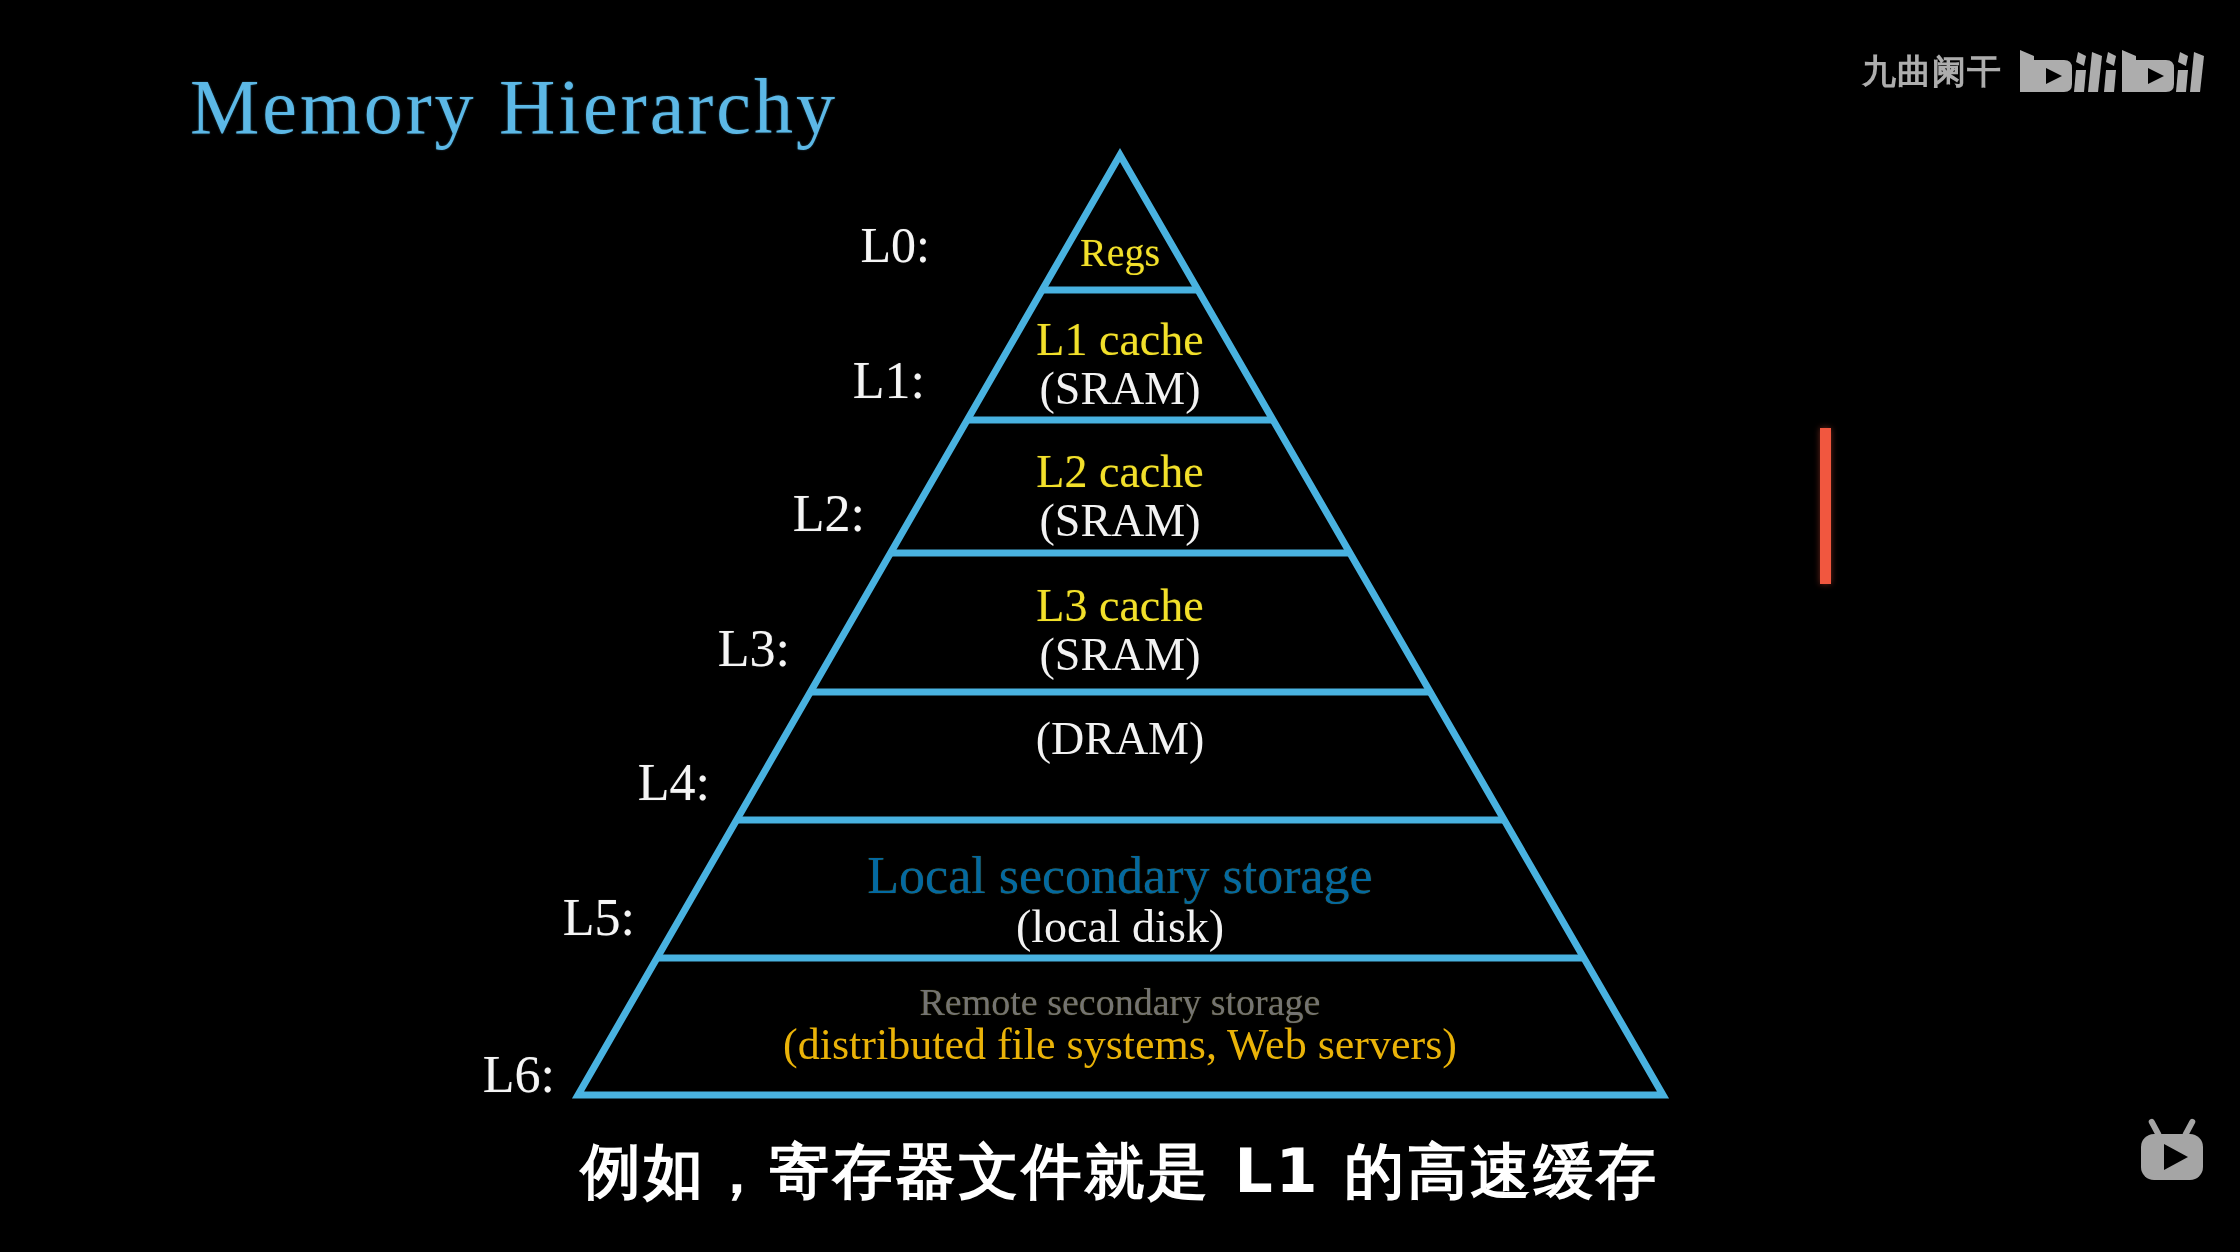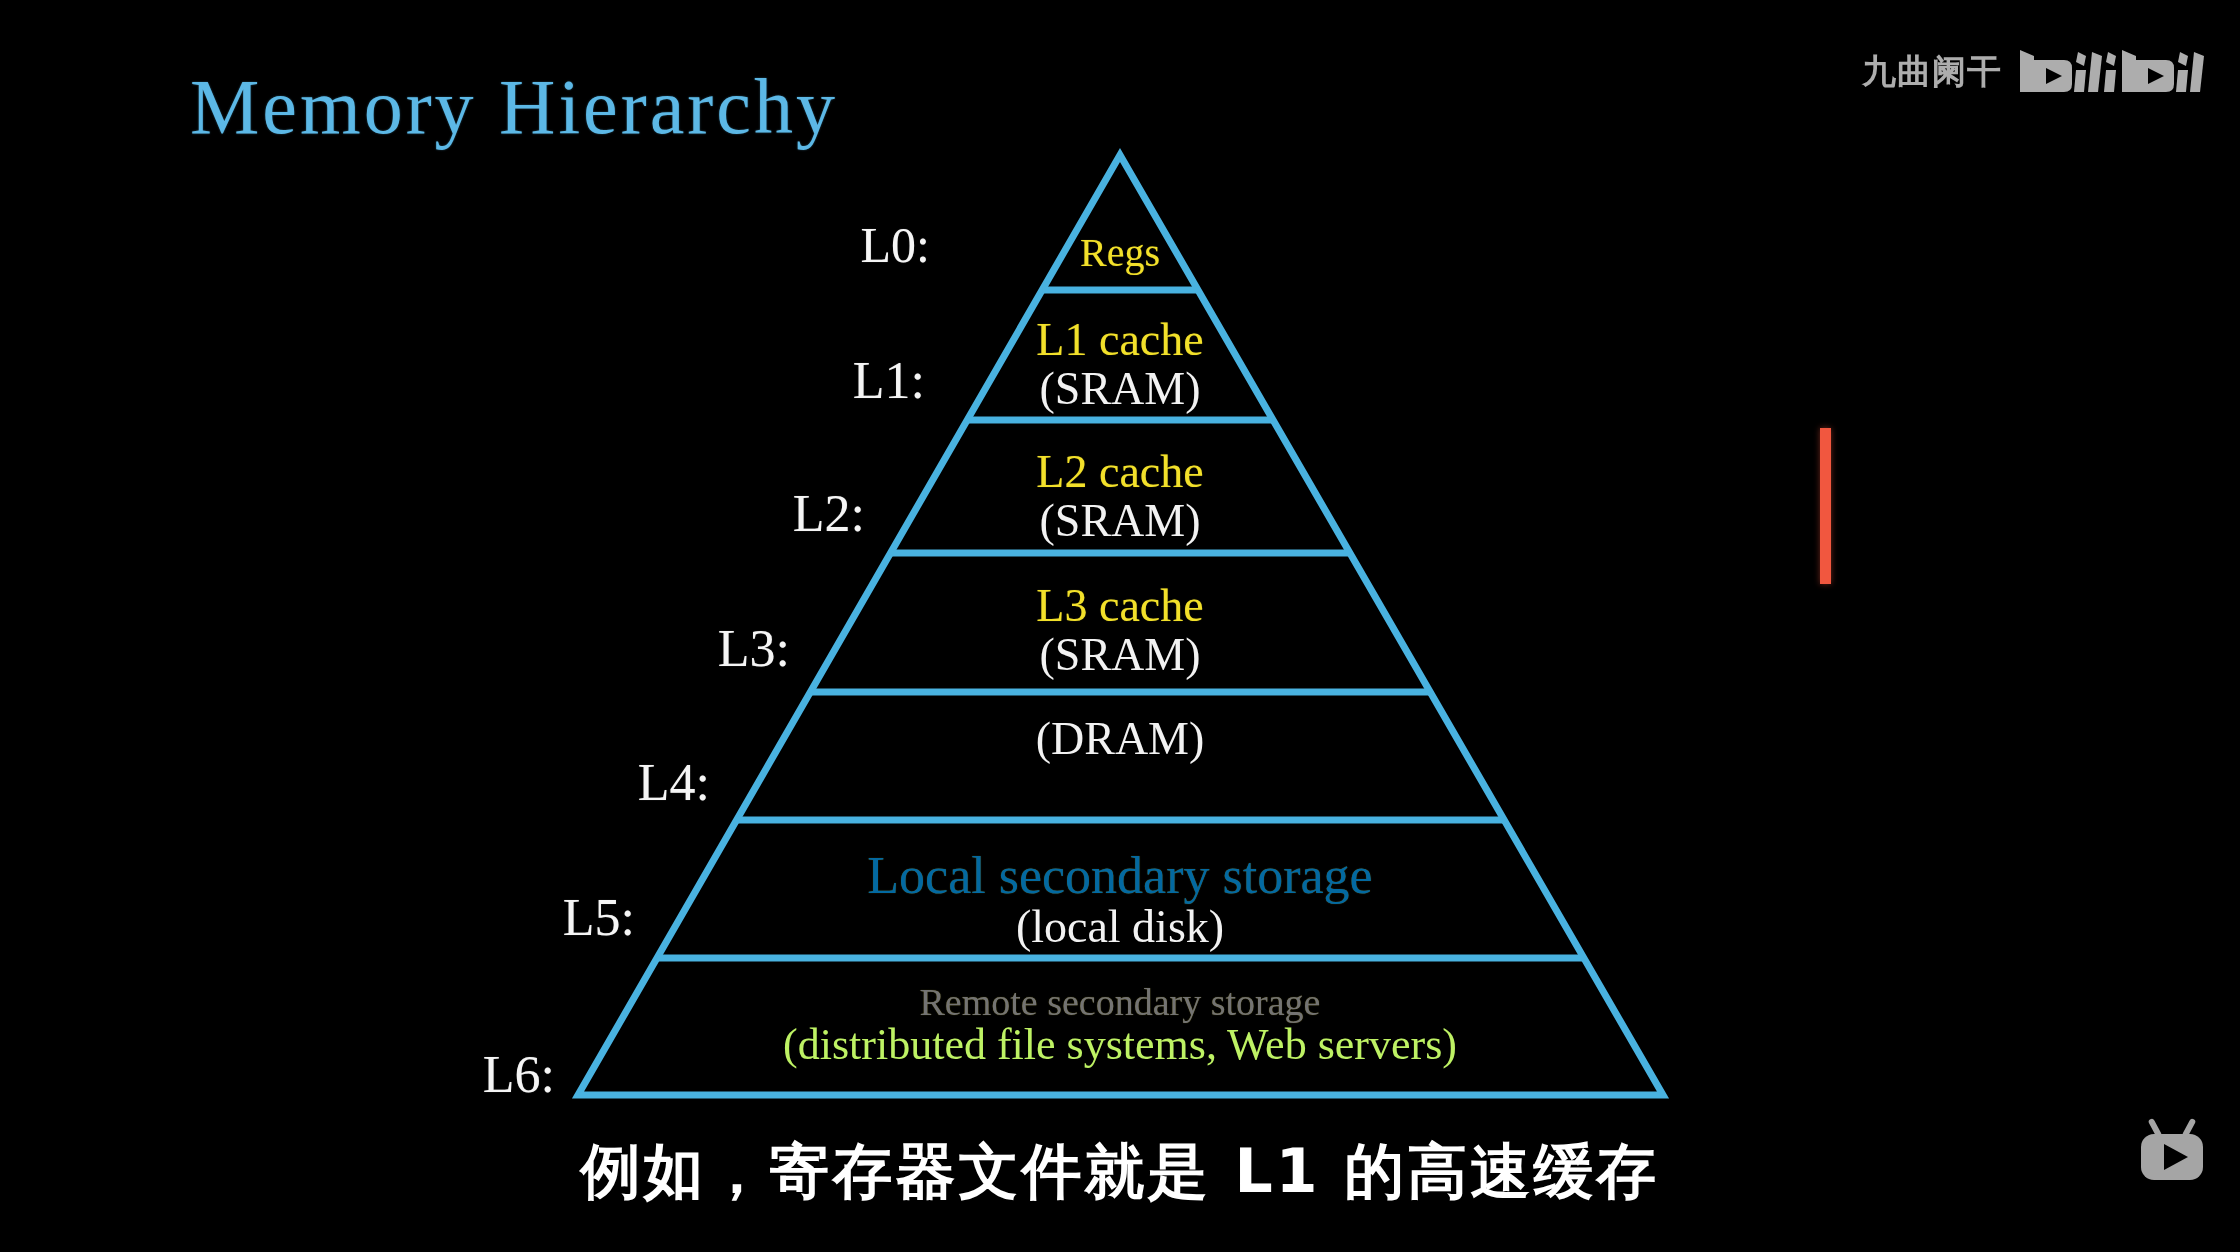--- a/index.html
+++ b/index.html
@@ -206,21 +206,21 @@
       </div>
       <div class="tier-text" style="left: 1120px; top: 715px;">
         <span class="tier-secondary" style="font-size: 46px; color: rgb(242, 242, 242);">(DRAM)</span>
       </div>
       <div class="tier-text" style="left: 1120px; top: 848px;">
         <span class="tier-primary" style="font-size: 52px; color: #0369a1;">Local secondary storage</span>
         <span class="tier-secondary" style="font-size: 46px; color: rgb(242, 242, 242);">(local disk)</span>
       </div>
       <div class="tier-text" style="left: 1120px; top: 982px;">
         <span class="tier-primary" style="font-size: 38px; color: #737373;">Remote secondary storage</span>
-        <span class="tier-secondary" style="font-size: 44px; color: #bef264;">(distributed file systems, Web servers)</span>
+        <span class="tier-secondary" style="font-size: 44px; color: #eab308;">(distributed file systems, Web servers)</span>
       </div>
     </div>
 
   <div id="red-marker" style="background: rgb(241, 87, 63);"></div>
 
   <div id="subtitle">例如，寄存器文件就是 L1 的高速缓存</div>
 
   <div id="player-icon">
     <svg width="76" height="70" viewBox="0 0 76 70" aria-hidden="true">
       <g fill="#cfcfcf">

